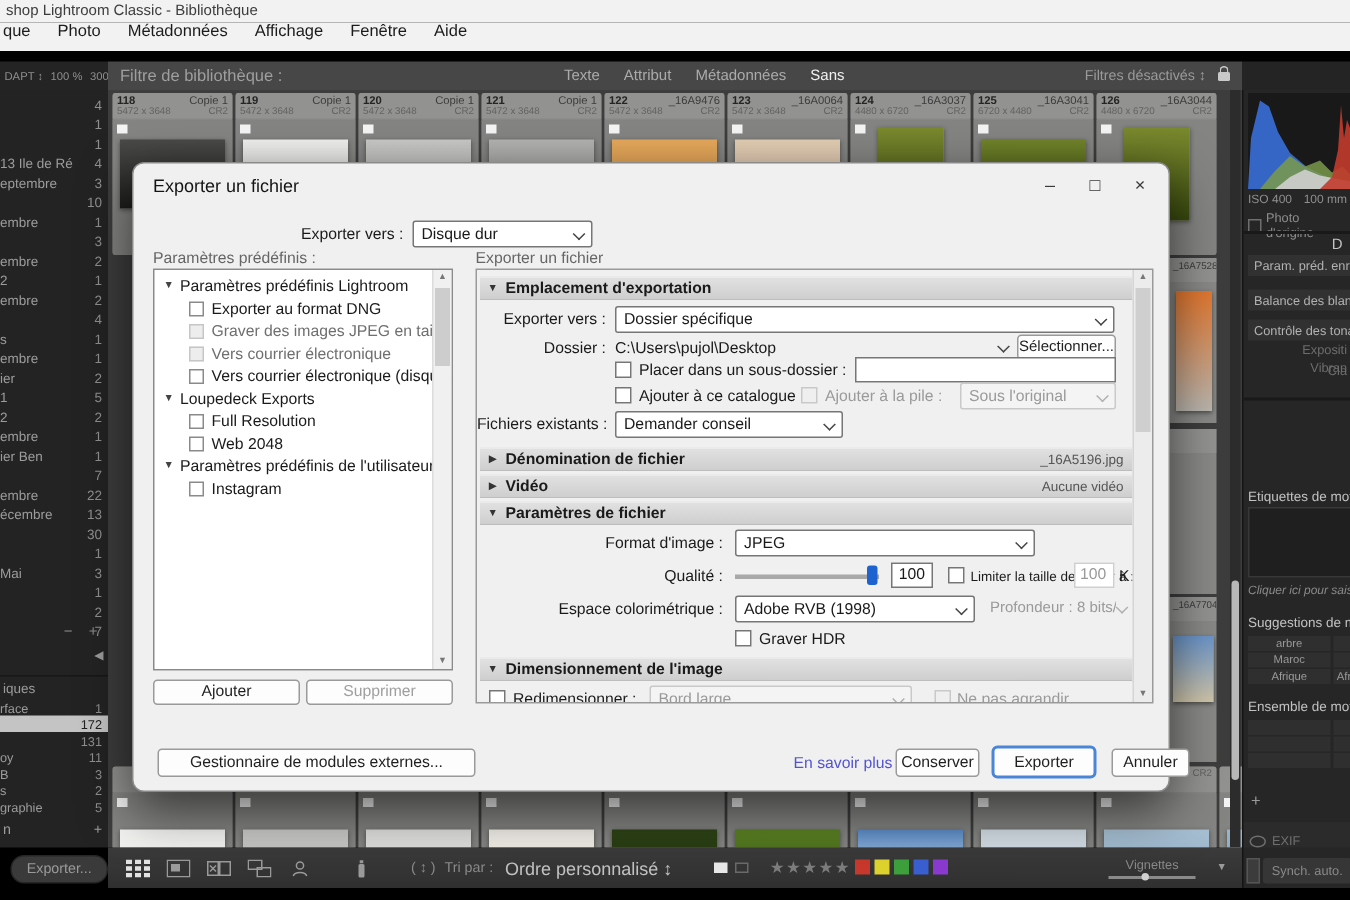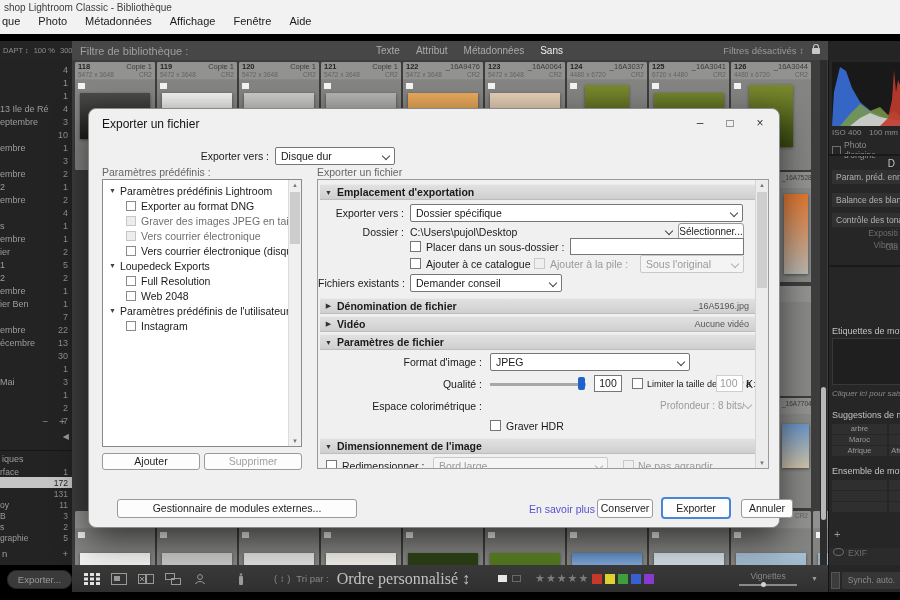--- a/index.html
+++ b/index.html
@@ -67,31 +67,31 @@
   .histo{left:3px;top:2px;width:69px;height:64px;background:#191919;position:absolute;}
   .iso-row{top:68px;display:flex;justify-content:space-between;padding:0 3px;font-size:8px;color:#8f8f8f;white-space:nowrap;}
   .orig-row{top:80px;display:flex;align-items:center;gap:3px;padding:0 3px;font-size:8.5px;color:#8f8f8f;}
   .minicb{width:7px;height:7px;border:1px solid #6f6f6f;flex:none;}
   .rp-div{height:2px;background:#191919;}
   .rp-head{font-size:10px;color:#c2c2c2;white-space:nowrap;}
   .qdrow{position:absolute;left:3px;width:69px;height:14px;background:#313131;font-size:8.5px;color:#b2b2b2;line-height:14px;padding-left:4px;box-sizing:border-box;white-space:nowrap;overflow:hidden;}
   .qdsub{position:absolute;right:2px;font-size:8.5px;color:#6d6d6d;white-space:nowrap;}
   .kwbox{position:absolute;left:3px;top:278px;width:69px;height:47px;background:#1f1f1f;border:1px solid #383838;box-sizing:border-box;}
   .chip{position:absolute;height:10px;background:#2f2f2f;font-size:7.5px;color:#9a9a9a;text-align:center;line-height:10px;overflow:hidden;white-space:nowrap;}
-  .exif-row{position:absolute;left:0;top:488px;width:72px;height:17px;background:#2b2b2b;display:flex;align-items:flex-start;gap:4px;padding:0 4px;box-sizing:border-box;font-size:8.5px;color:#6f6f6f;}
+  .exif-row{position:absolute;left:0;top:488px;width:72px;height:17px;background:#2b2b2b;display:flex;align-items:flex-end;gap:4px;padding:0 4px;box-sizing:border-box;font-size:8.5px;color:#6f6f6f;}
   .eye{width:9px;height:6px;border:1px solid #6f6f6f;border-radius:50%;flex:none;}
   .sync-row{position:absolute;left:2px;top:510px;width:70px;height:20px;display:flex;align-items:center;gap:2px;}
   .sync-toggle{width:7px;height:15px;background:#3c3c3c;border:1px solid #555;flex:none;}
   .sync-btn{flex:1;height:17px;background:#363636;border-radius:2px;font-size:8.5px;color:#8a8a8a;text-align:center;line-height:17px;overflow:hidden;white-space:nowrap;}
 
   
   .toolbar{position:absolute;left:72px;top:565px;width:756px;height:27px;background:linear-gradient(#3b3b3b,#2f2f2f);display:flex;align-items:center;color:#9a9a9a;box-sizing:border-box;padding:0 10px;}
   .vicon{width:20px;height:13px;margin-right:7px;display:flex;align-items:center;justify-content:center;}
   .tb-txt{font-size:9.5px;color:#8a8a8a;white-space:nowrap;}
-  .tb-val{font-size:16px;color:#c2c2c2;white-space:nowrap;font-family:Liberation Serif, serif;}
+  .tb-val{font-size:12px;color:#c2c2c2;white-space:nowrap;}
   .flagw{width:9px;height:7px;background:#e8e8e8;}
   .flagg{width:9px;height:7px;border:1px solid #6a6a6a;box-sizing:border-box;}
   .stars{font-size:11px;color:#7d7d7d;letter-spacing:1px;white-space:nowrap;}
   .chipc{width:10px;height:10px;display:inline-block;margin-left:3px;}
   .vig{display:flex;flex-direction:column;align-items:center;margin-left:auto;}
   .vig .tb-txt{font-size:8.5px;}
   .vtrack{width:58px;height:2px;background:#8a8a8a;margin-top:3px;position:relative;}
   .vthumb{position:absolute;left:22px;top:-2px;width:5px;height:5px;border-radius:50%;background:#d2d2d2;}
   .tb-dd{margin-left:14px;font-size:7px;color:#9a9a9a;}
 
@@ -896,20 +896,23 @@
       <div class="strack" style="left:172px;top:203px;width:96px;"></div>
       <div class="sthumbq" id="qthumb" style="left: 260px; top: 197px; background: rgb(30, 98, 208);"></div>
       <div class="tin" style="left:276px;top:195px;width:28px;justify-content:center;text-align:center;">100</div>
       <span class="cbx" style="left:314px;top:198px;"></span>
       <div class="llabel" style="left:329px;top:199px;font-size:9px;">Limiter la taille de fichier à :</div>
 
       <div class="tin" style="left:398px;top:195px;width:27px;color:#9a9a9a;border-color:#cfcfcf;">100</div>
 
       <div class="llabel" style="left:428px;top:198px;">K</div>
       <div class="rlabel" style="left:0;top:220px;width:164px;">Espace colorimétrique :</div>
+      <div class="combo" style="left:172px;top:217px;width:160px;">
+        <span>Adobe RVB (1998)</span><span class="chev"></span>
+      </div>
       <div class="llabel dtext" style="left:342px;top:220px;font-size:10px;">Profondeur :</div>
       <div class="llabel dtext" style="left:400px;top:220px;font-size:10px;width:26px;overflow:hidden;white-space:nowrap;">8 bits/composant</div>
       <span class="chev" style="position:absolute;left:427px;top:222px;border-color:#b0b0b0;"></span>
       <span class="cbx" style="left:172px;top:240px;"></span>
       <div class="llabel" style="left:188px;top:240px;">Graver HDR</div>
 
       <div class="sec" style="top:258px;">
         <span class="tri">▼</span>
           <span>Dimensionnement de l'image</span>
       </div>
@@ -921,19 +924,19 @@
       <span class="cbx dis" style="left:305px;top:280px;"></span>
       <div class="llabel dtext" style="left:320px;top:280px;">Ne pas agrandir</div>
 
       <div class="ep-scroll">
         <span class="arr" style="top:2px;">▲</span>
         <span class="ethumb"></span>
         <span class="arr" style="bottom:2px;">▼</span>
       </div>
     </div>
 
-    <div class="btn" style="left:28px;top:390px;width:240px;height:19px;line-height:17px;">Gestionnaire de modules externes...</div>
+    <div class="btn" style="left:16px;top:390px;width:212px;height:19px;line-height:17px;">Gestionnaire de modules externes...</div>
     <a class="link" id="learnlink" style="left: 440px; top: 394px; color: rgb(83, 83, 209);">En savoir plus</a>
     <div class="btn" style="left:508px;top:390px;width:56px;height:19px;line-height:17px;">Conserver</div>
     <div class="btn" id="exportbtn" style="left: 572px; top: 388px; width: 70px; height: 22px; line-height: 18px; border-radius: 4px; border: 2px solid rgb(74, 134, 216);">Exporter</div>
     <div class="btn" style="left:652px;top:390px;width:52px;height:19px;line-height:17px;">Annuler</div>
   </div>
 </div>
 
 </body></html>

